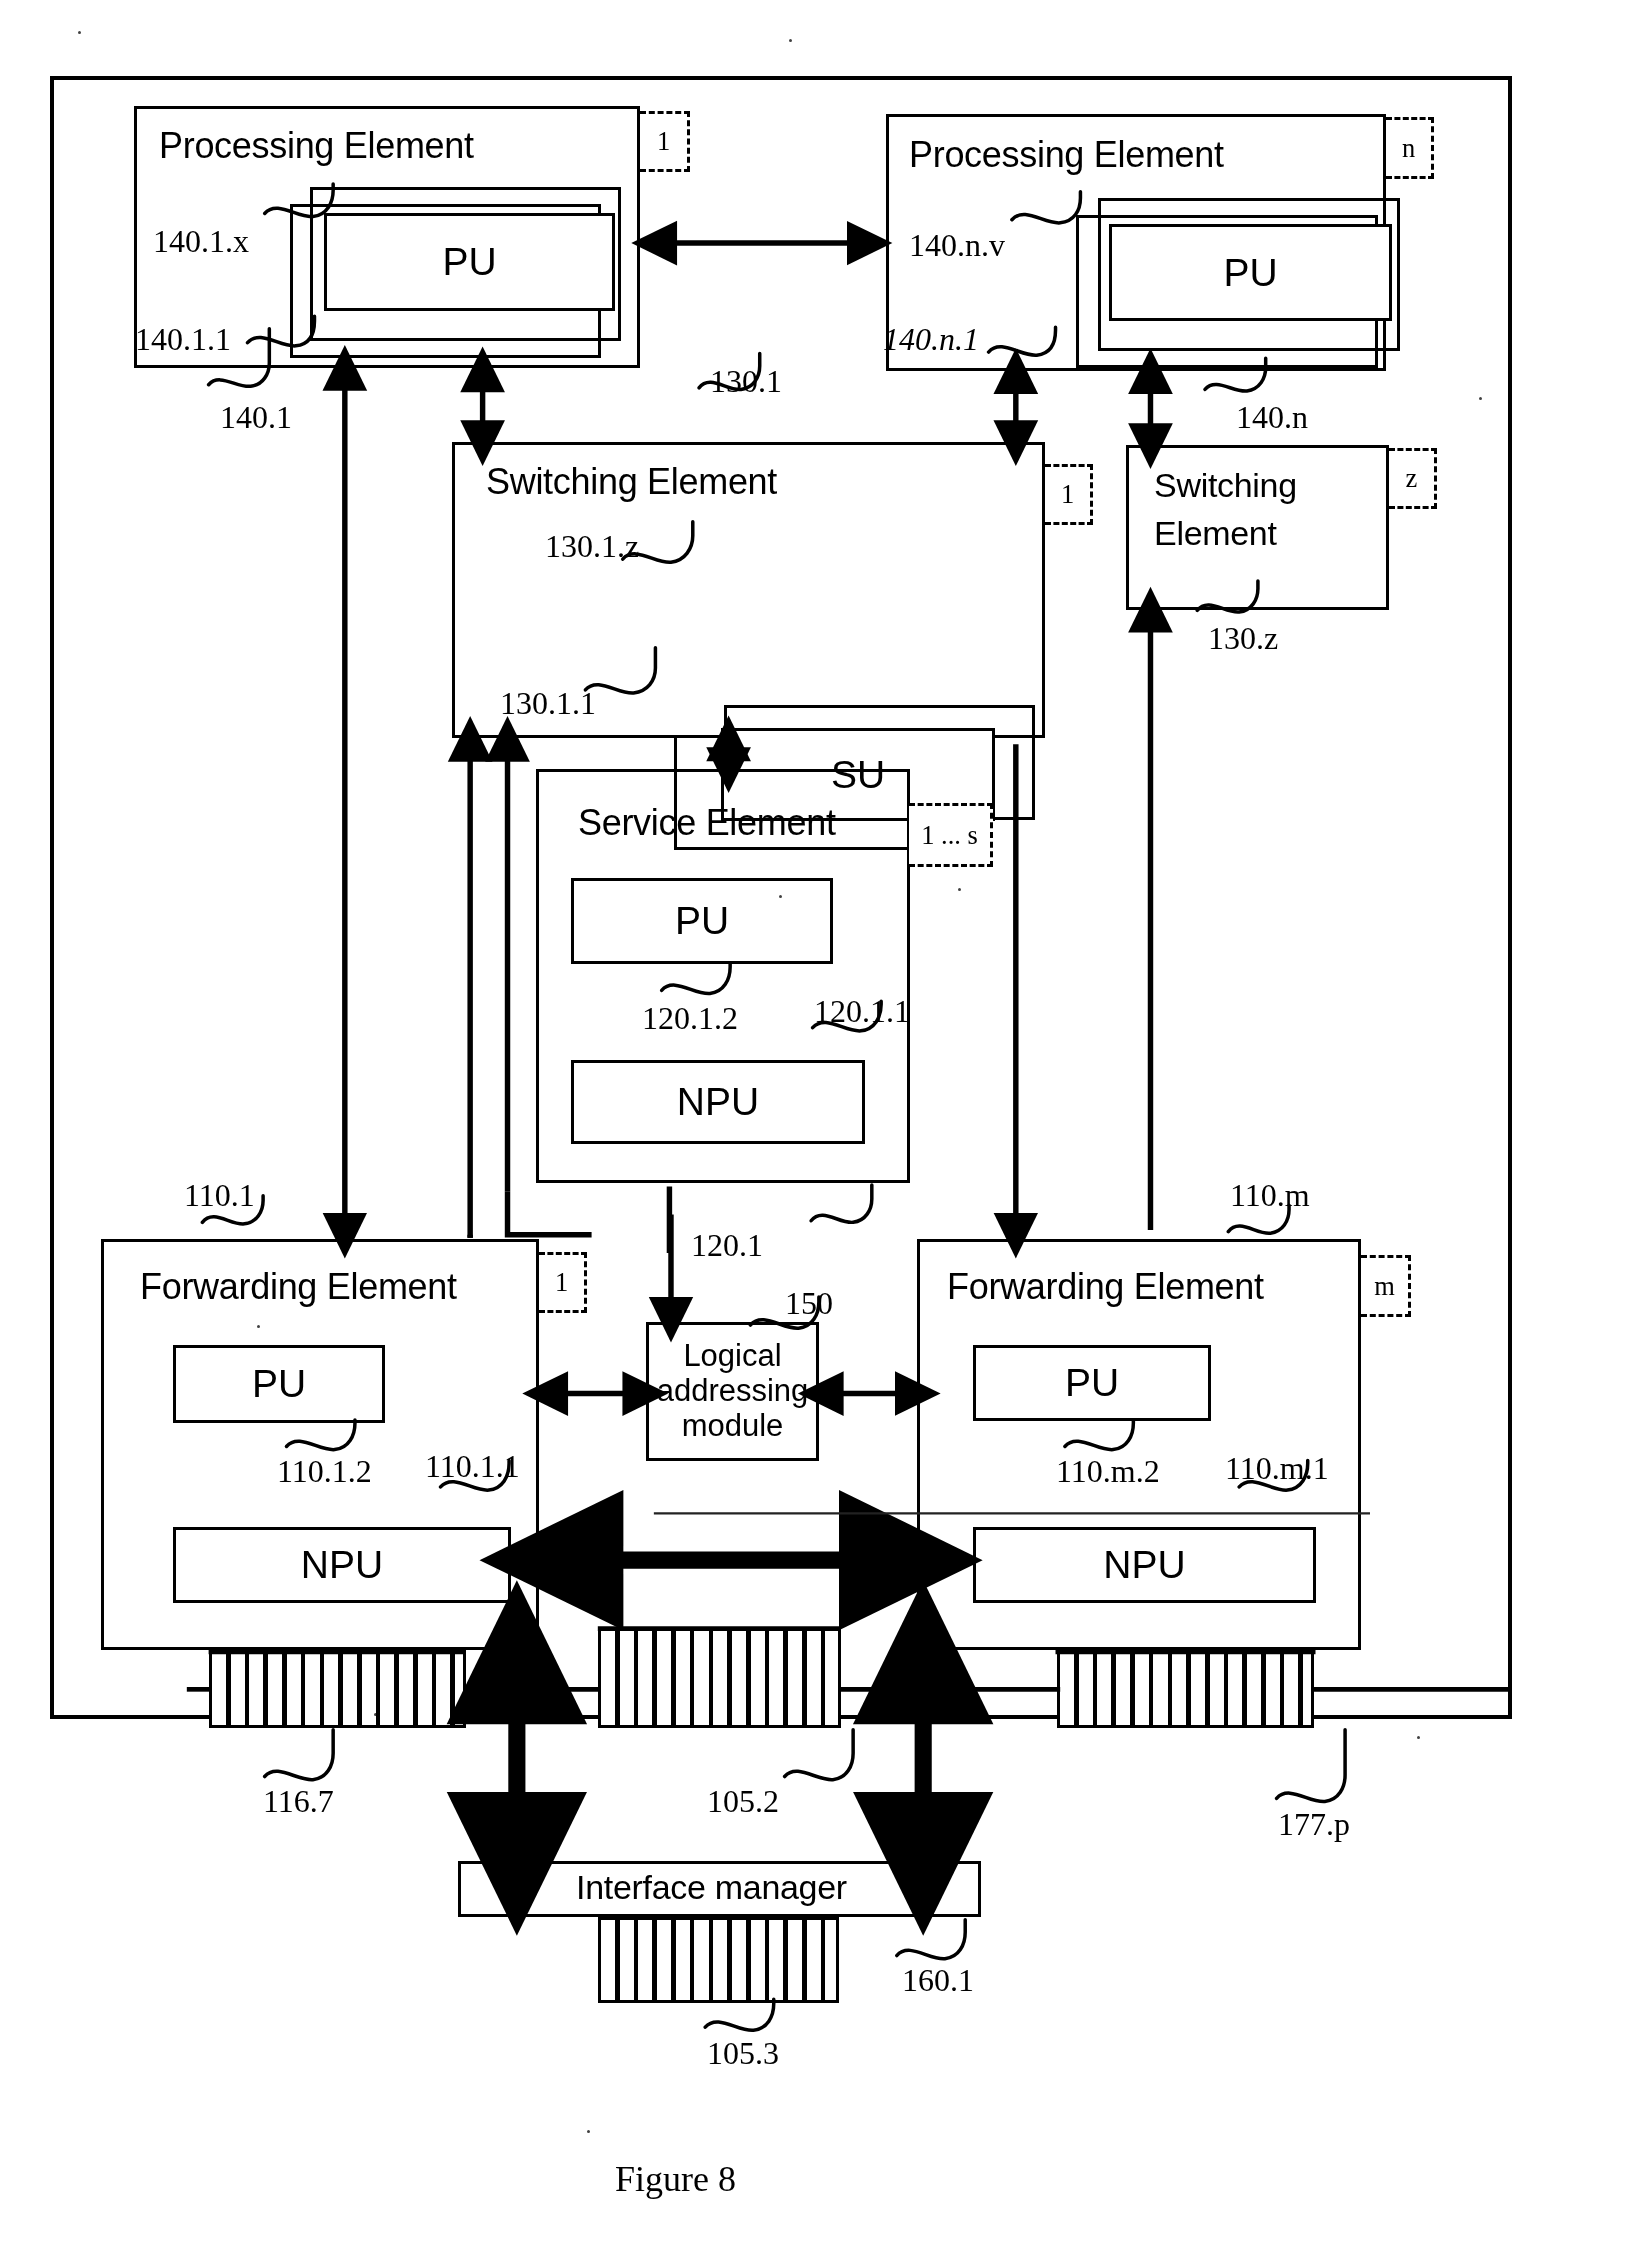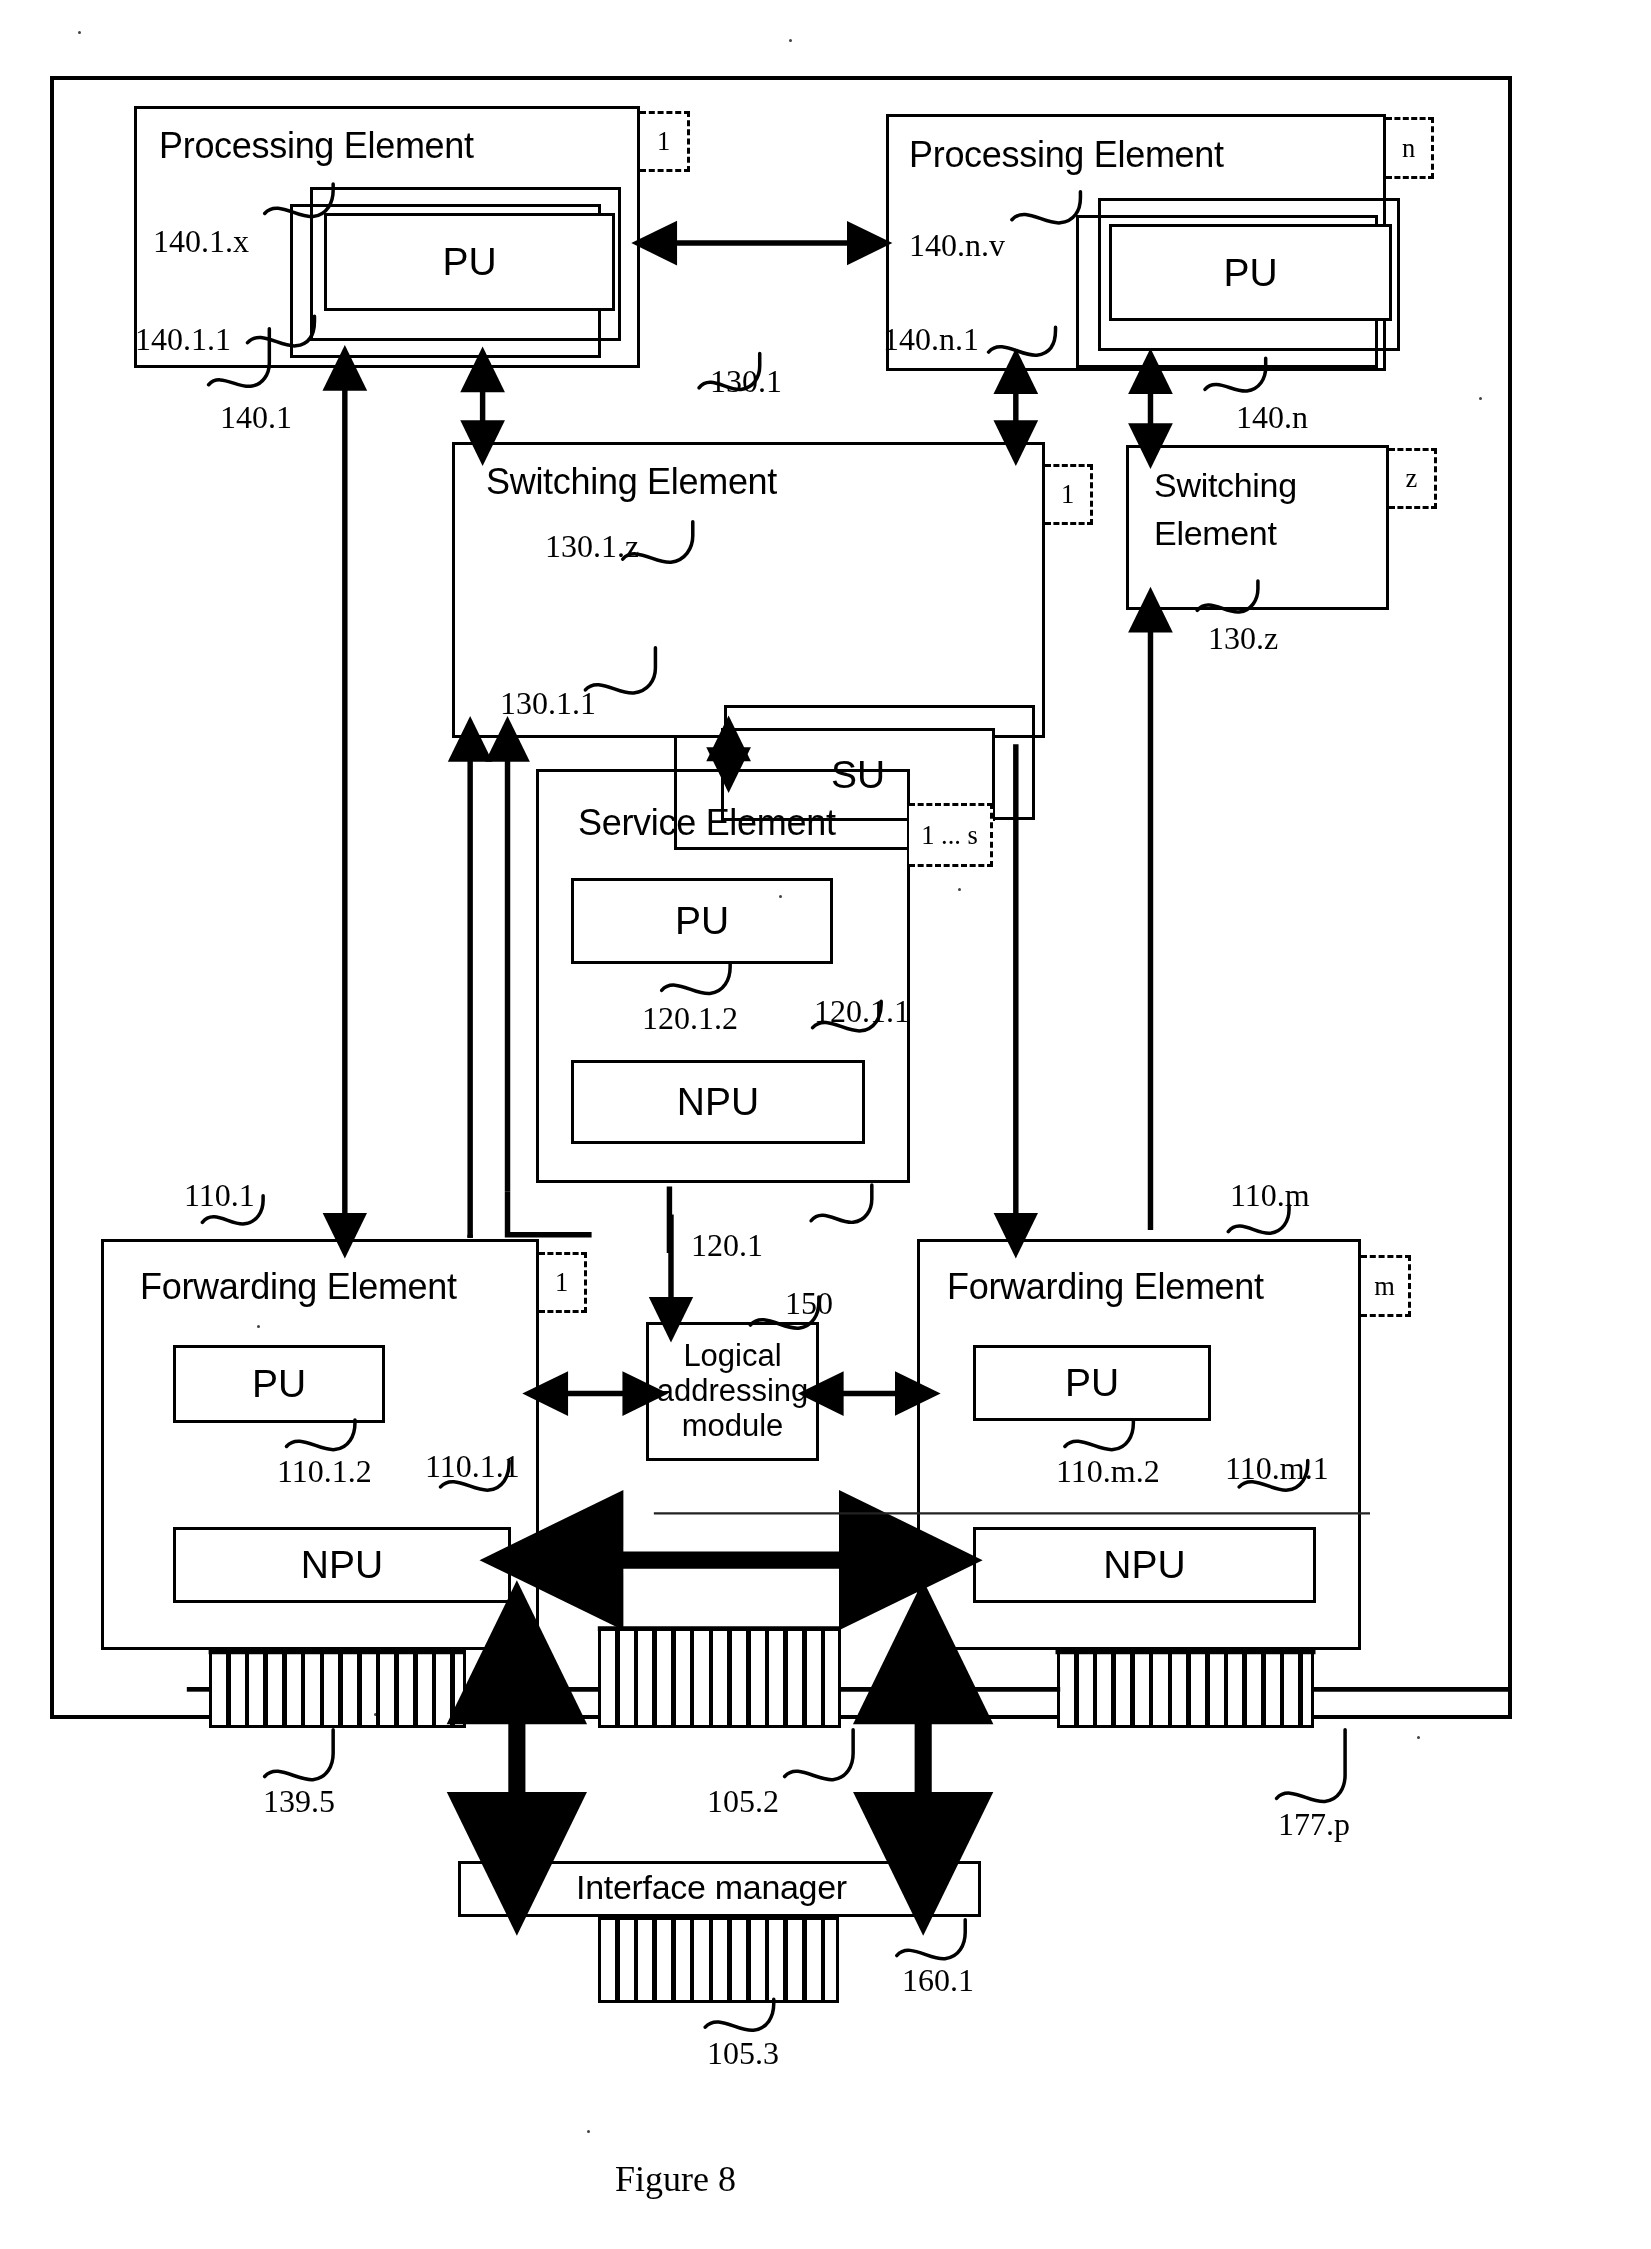--- a/index.html
+++ b/index.html
@@ -60,21 +60,21 @@
   <div class="ttl" style="left:909px;top:134px;">Processing Element</div>
   <div class="dash" style="left:1386px;top:117px;width:48px;height:62px;">
     <span>n</span>
   </div>
   <div class="box thin" style="left:1098px;top:198px;width:302px;height:153px;"></div>
   <div class="box thin" style="left:1076px;top:215px;width:302px;height:153px;"></div>
   <div class="unit n4" style="left:1109px;top:224px;width:283px;height:97px;">
     <span>PU</span>
   </div>
   <div class="ref" style="left:909px;top:227px;">140.n.v</div>
-  <div class="ref" style="left:883px;top:321px;">140.n.1</div>
+  <div class="ref" style="left:883px;top:321px;font-style:italic;">140.n.1</div>
   <div class="ref" style="left:1218px;top:399px;margin-left:18px;">140.n</div>
 
   <div class="box" style="left:452px;top:442px;width:593px;height:296px;"></div>
   <div class="ttl" style="left:486px;top:461px;">Switching Element</div>
   <div class="dash" style="left:1045px;top:464px;width:48px;height:61px;">
     <span>1</span>
   </div>
   <div class="box thin" style="left:724px;top:705px;width:311px;height:115px;"></div>
   <div class="box thin" style="left:674px;top:735px;width:311px;height:115px;"></div>
   <div class="unit n4" style="left:721px;top:728px;width:274px;height:93px;">
@@ -142,21 +142,21 @@
     <span>addressing</span>
     <span>module</span>
   </div>
   <div class="ref" style="left:785px;top:1285px;">150</div>
 
   <div class="box thin" style="left:458px;top:1861px;width:523px;height:56px;"></div>
   <div class="ttl sm" style="left:576px;top:1868px;">Interface manager</div>
   <div class="ref" style="left:902px;top:1962px;">160.1</div>
 
   <div class="stripes" style="left:209px;top:1650px;width:257px;height:78px;"></div>
-  <div class="ref" style="left:263px;top:1783px;">139.5</div>
+  <div class="ref" style="left:263px;top:1783px;">116.7</div>
 
   <div class="stripes" style="left:598px;top:1627px;width:243px;height:101px;"></div>
   <div class="ref" style="left:707px;top:1783px;">105.2</div>
 
   <div class="stripes" style="left:1057px;top:1650px;width:257px;height:78px;"></div>
   <div class="ref" style="left:1278px;top:1806px;">177.p</div>
 
   <div class="stripes" style="left:598px;top:1917px;width:241px;height:86px;"></div>
   <div class="ref" style="left:707px;top:2035px;">105.3</div>
 

